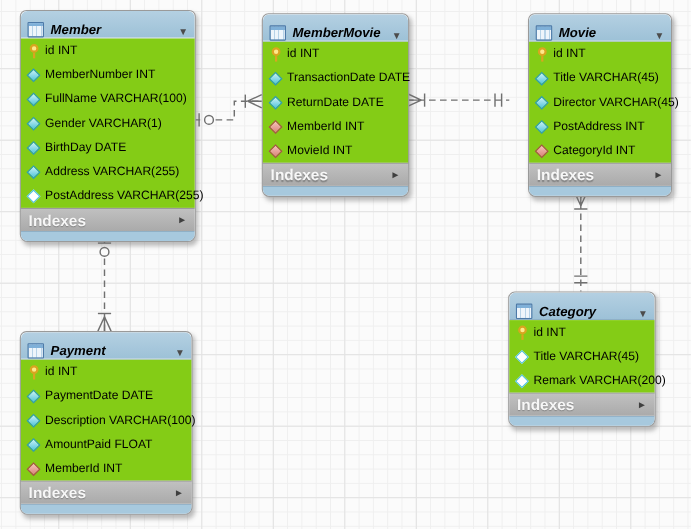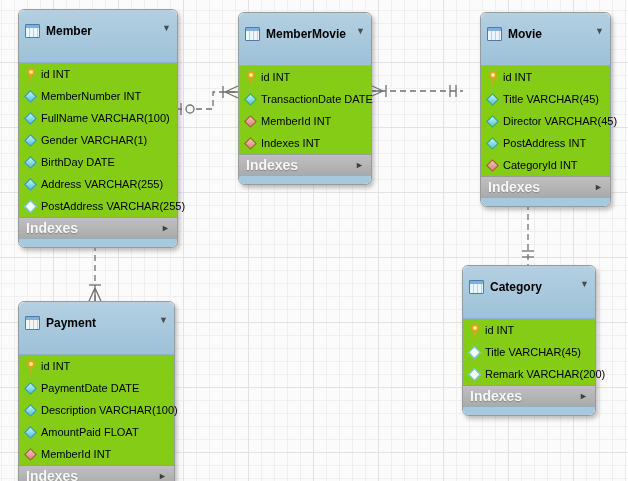--- a/index.html
+++ b/index.html
@@ -23,25 +23,26 @@
 
   .table {
     position: absolute;
     border: 1px solid #9a9a9a;
     border-radius: 6px 6px 7px 7px;
     box-shadow: 2px 3px 4px rgba(110,110,110,0.45);
     background: #ffffff;
   }
   .thead {
     height: 24px;
-    display: flex; align-items: flex-start;
-    gap: 6px; padding: 14px 6px;
+    display: flex; align-items: flex-end;
+    gap: 6px; padding: 0 6px;
     background: linear-gradient(to bottom, #b4d0e2, #9dc1d7);
     border-bottom: 1px solid #8fb0c6;
     border-radius: 6px 6px 0 0;
+    font-style: italic;
   }
   .ttitle { font-size: 12px; font-weight: bold; color: #000; }
   .tarrow { margin-left: auto; font-size: 9px; color: #4c4c4c; line-height: 1; }
 
   .table-icon {
     flex: none;
     width: 13px; height: 12px;
     border: 1px solid #4d7aa8; border-radius: 1px;
     background:
       linear-gradient(to bottom, #7fb0d8 0 3px, rgba(0,0,0,0) 3px),
@@ -195,26 +196,30 @@
     <div class="tbody">
       <div class="trow">
         <span class="icn key"></span>
         <span class="ctext">id INT</span>
       </div>
       <div class="trow">
         <span class="icn dia cyan"></span>
         <span class="ctext">TransactionDate DATE</span>
       </div>
       <div class="trow">
+        <span class="icn dia cyan"></span>
+        <span class="ctext">ReturnDate DATE</span>
+      </div>
+      <div class="trow">
         <span class="icn dia red"></span>
         <span class="ctext">MemberId INT</span>
       </div>
       <div class="trow">
         <span class="icn dia red"></span>
-        <span class="ctext">Indexes INT</span>
+        <span class="ctext">MovieId INT</span>
       </div>
     </div>
     <div class="tfoot">
       <span class="ftext">Indexes</span>
       <span class="farrow">►</span>
     </div>
     <div class="tstrip"></div>
   </div>
 
   <div class="table" id="tbl-movie">

